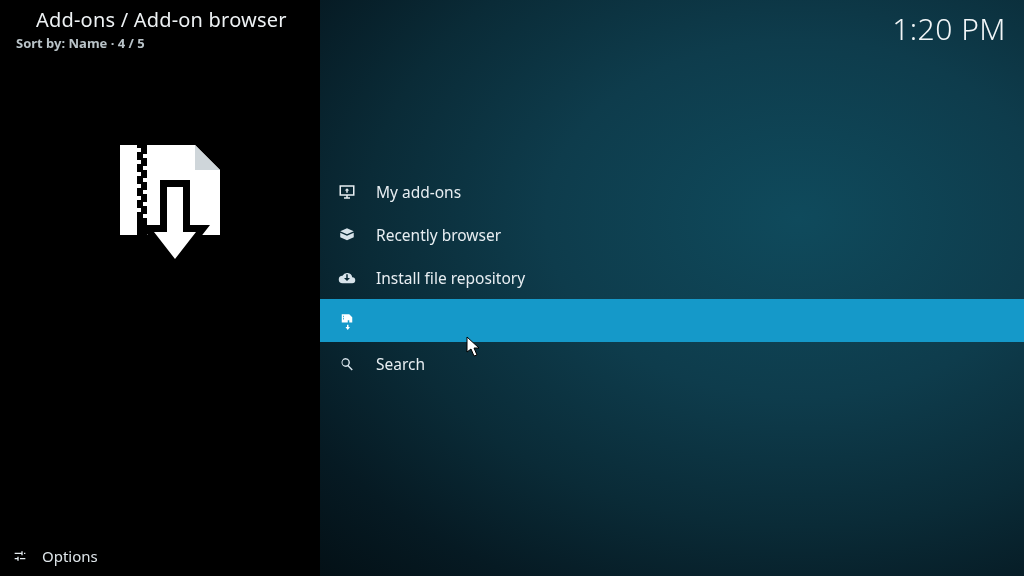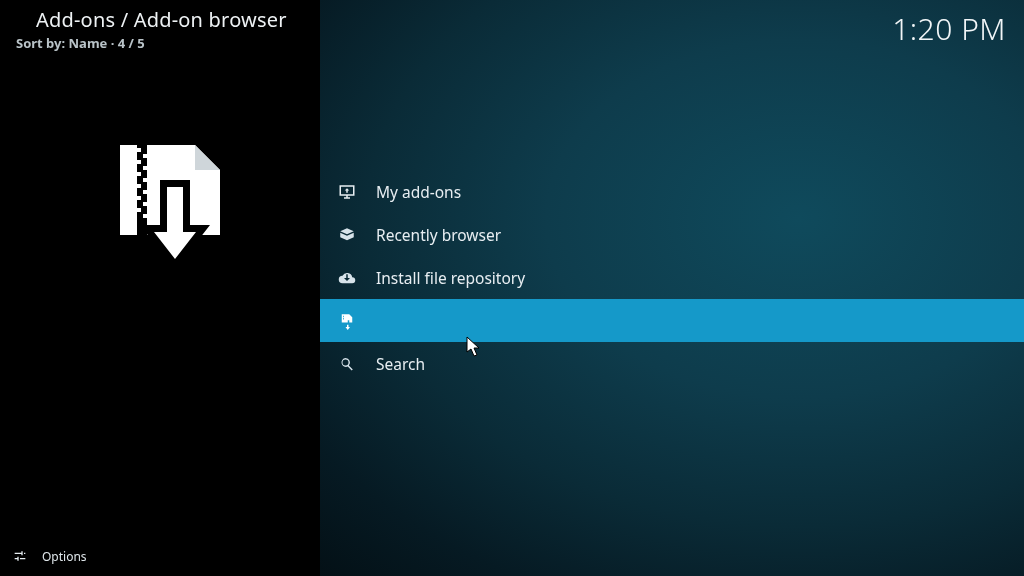--- a/index.html
+++ b/index.html
@@ -21,21 +21,21 @@
   }
   .clock {
     position: absolute; right: 18px; top: 8px; font-size: 30px; font-weight: 300; color: #f2f6f8; letter-spacing: .5px;
   }
   .sidebar-iconwrap {
     position: absolute; left: 0; right: 0; top: 140px; display: flex; justify-content: center;
   }
   .sidebar-icon { width: 150px; height: 140px; }
   .options-bar {
     position: absolute; left: 0; bottom: 0; width: 320px; height: 40px;
-    display: flex; align-items: center; gap: 14px; padding-left: 12px; color: #dfe6ea; font-size: 12px;
+    display: flex; align-items: center; gap: 14px; padding-left: 12px; color: #dfe6ea; font-size: 15px;
   }
   .opt-icon { width: 16px; height: 16px; fill: #e6edf1; }
   .content { position: absolute; left: 320px; top: 0; width: 704px; height: 576px; z-index: 1; }
   .menu { position: absolute; left: 0; top: 170px; width: 709px; }
   .row {
     display: flex; align-items: center; height: 43px;
     padding-left: 18px; gap: 20px; font-size: 15.5px; color: #e8eef2;
     cursor: pointer;
   }
   .row.selected { background: #1599c9; color: #ffffff; }

